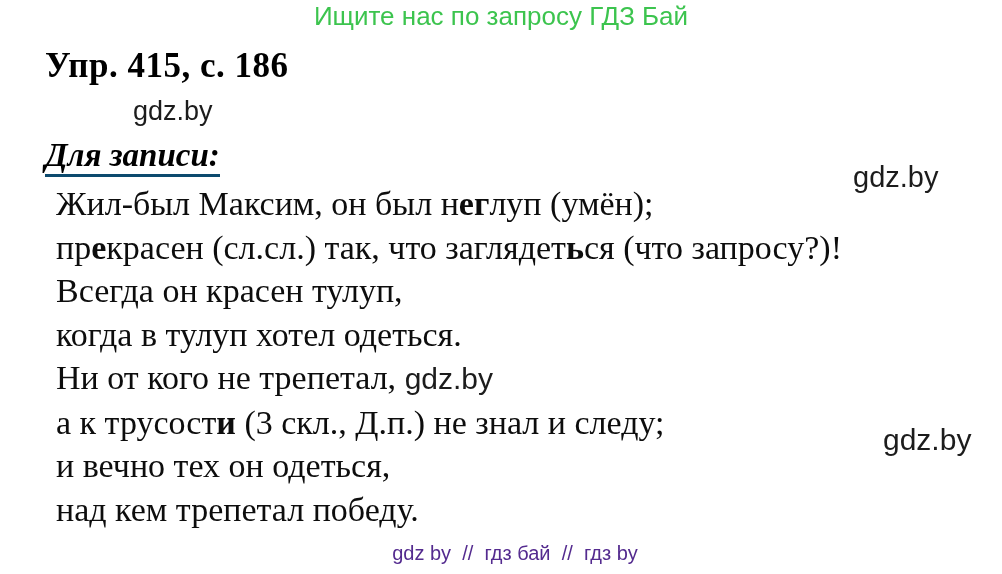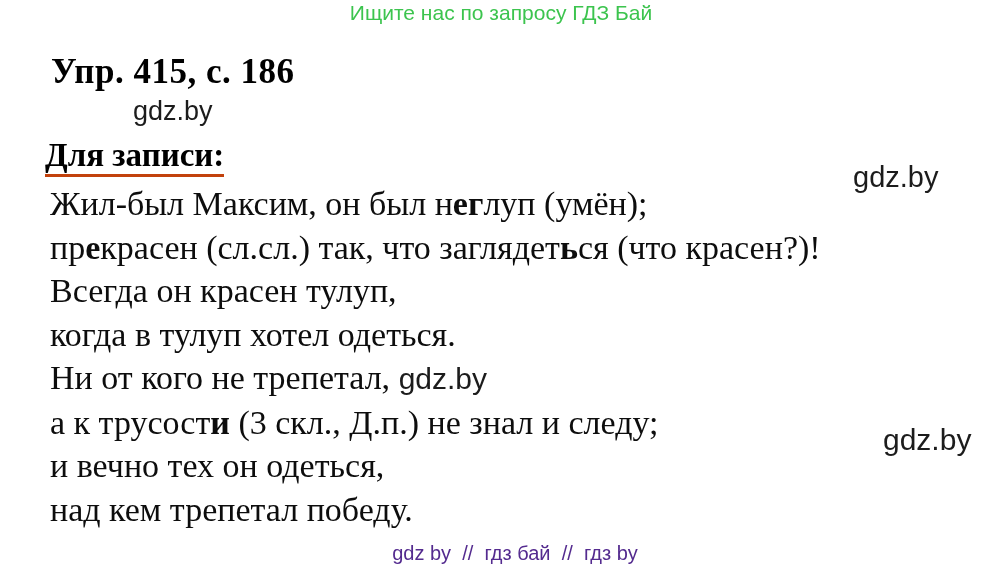--- a/index.html
+++ b/index.html
@@ -16,28 +16,28 @@
     font-family: "Liberation Serif", serif;
     color: #111111;
   }
   .banner {
     position: absolute;
     top: 1px;
     left: 0;
     width: 100%;
     text-align: center;
     font-family: "Liberation Sans", sans-serif;
-    font-size: 21px;
+    font-size: 26px;
     color: #3cc44e;
   }
   .title {
     position: absolute;
     top: 46px;
     left: 45px;
-    margin: 6px;
+    margin: 0;
     font-family: "Liberation Serif", serif;
     font-size: 35px;
     font-weight: bold;
     color: #000000;
     letter-spacing: 0.5px;
   }
   .title-watermark {
     position: absolute;
     top: 96px;
     left: 133px;
@@ -48,27 +48,28 @@
   .section-heading {
     position: absolute;
     top: 137px;
     left: 45px;
     margin: 0;
     font-size: 33px;
     font-weight: bold;
     color: #000000;
   }
   .section-heading .underline {
-    border-bottom: 3px solid #c2410c;
+    border-bottom: 3px solid #0c4a6e;
     padding-bottom: 1px;
+    font-style: italic;
   }
   .poem {
     position: absolute;
     top: 182px;
-    left: 50px;
+    left: 56px;
     width: 940px;
     font-size: 34px;
     line-height: 43.5px;
     color: #0d0d0d;
   }
   .poem .b {
     font-weight: bold;
   }
   .poem .sans {
     font-family: "Liberation Sans", sans-serif;
@@ -116,21 +117,21 @@
   <div class="title-watermark">gdz.by</div>
 
   <h2 class="section-heading"><span class="underline">Для записи:</span></h2>
 
   <div class="wm-right-1">gdz.by</div>
 
   <div class="wm-right-2">gdz.by</div>
 
   <div class="poem">
       <div class="poem-line"><span>Жил-был Максим, он был н</span><span class="b">ег</span><span>луп (умён);</span></div>
-      <div class="poem-line"><span>пр</span><span class="b">е</span><span>красен (сл.сл.) так, что заглядет</span><span class="b">ь</span><span>ся (что красен?)!</span></div>
+      <div class="poem-line"><span>пр</span><span class="b">е</span><span>красен (сл.сл.) так, что заглядет</span><span class="b">ь</span><span>ся (что запросу?)!</span></div>
       <div class="poem-line"><span>Всегда он красен тулуп,</span></div>
       <div class="poem-line"><span>когда в тулуп хотел одеться.</span></div>
       <div class="poem-line"><span>Ни от кого не трепетал, </span><span class="sans">gdz.by</span></div>
       <div class="poem-line"><span>а к трусост</span><span class="b">и</span><span> (3 скл., Д.п.) не знал и следу;</span></div>
       <div class="poem-line"><span>и вечно тех он одеться,</span></div>
       <div class="poem-line"><span>над кем трепетал победу.</span></div>
     </div>
 
   <div class="footer">gdz by  //  гдз бай  //  гдз by</div>
 

